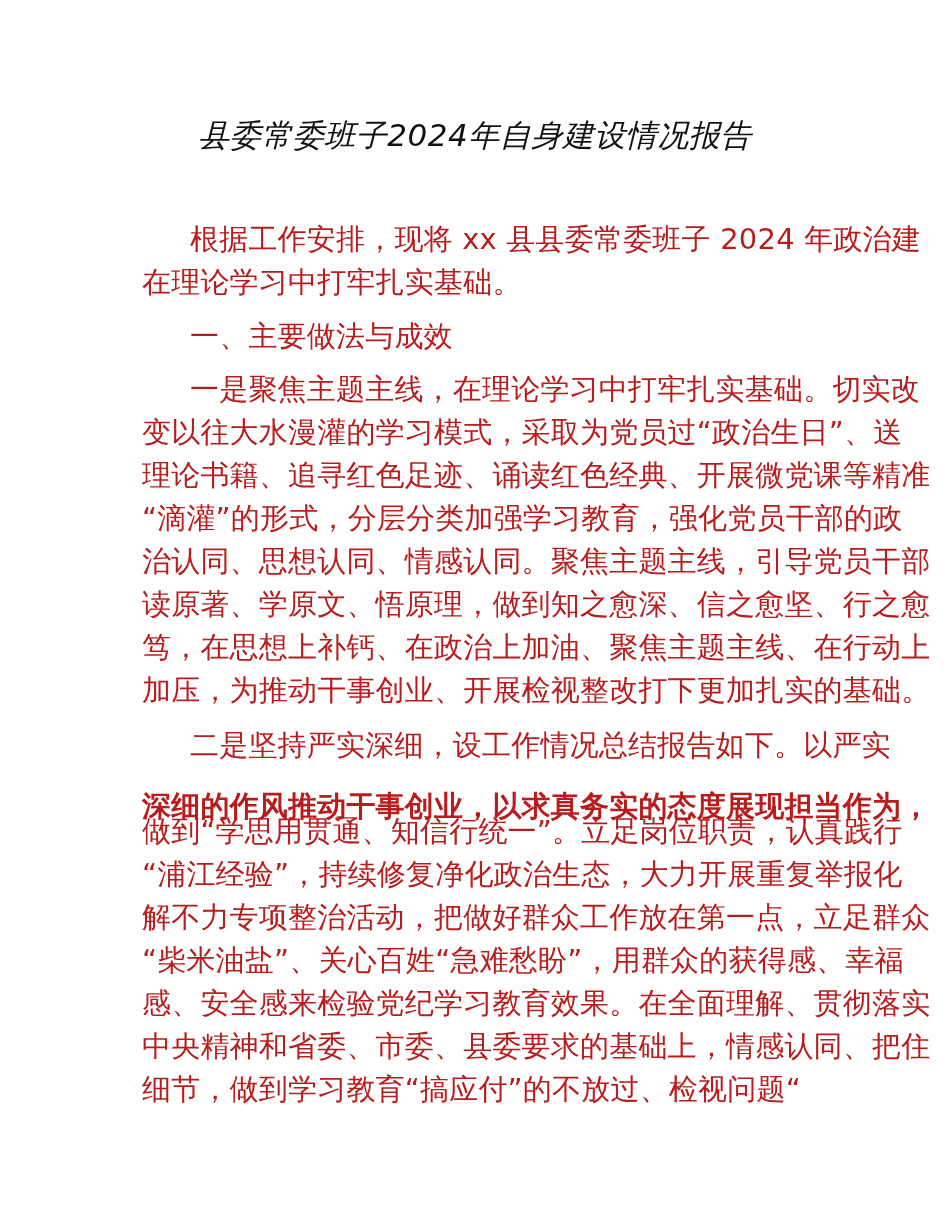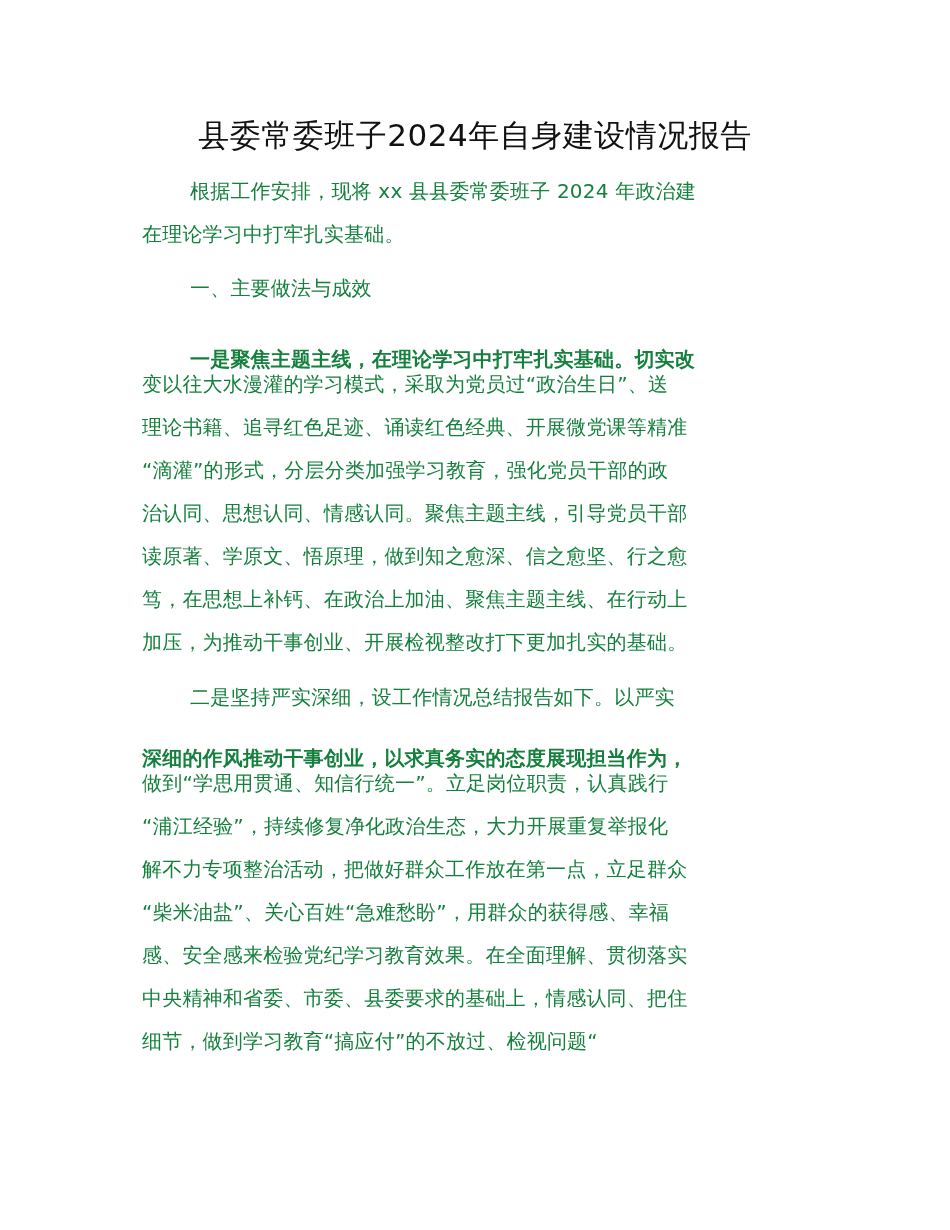--- a/index.html
+++ b/index.html
@@ -27,49 +27,51 @@
       position: absolute;
       left: 0;
       top: 113px;
       width: 950px;
       text-align: center;
       font-size: 31px;
       line-height: 44px;
       letter-spacing: 0.5px;
       color: #111111;
       white-space: nowrap;
+      font-style: italic;
     }
     .line {
       position: absolute;
       left: 142px;
-      font-size: 20px;
+      font-size: 29px;
       line-height: 30px;
       white-space: nowrap;
-      color: #15803d;
+      color: #b91c1c;
       letter-spacing: 0.2px;
+      margin-top: 48px;
     }
     .indent { left: 190px; }
   </style>
 </head>
 <body>
 
 <div class="page">
   <div class="title">县委常委班子2024年自身建设情况报告</div>
 
   <div>
     <div class="line indent" style="top:176px;">根据工作安排，现将 xx 县县委常委班子 2024 年政治建</div>
     <div class="line" style="top:219px;">在理论学习中打牢扎实基础。</div>
   </div>
 
   <div>
     <div class="line indent" style="top:273px;text-align:center;">一、主要做法与成效</div>
   </div>
 
   <div>
-    <div class="line indent" style="top:344px;font-weight:bold;">一是聚焦主题主线，在理论学习中打牢扎实基础。切实改</div>
+    <div class="line indent" style="top:326px;">一是聚焦主题主线，在理论学习中打牢扎实基础。切实改</div>
     <div class="line" style="top:369px;">变以往大水漫灌的学习模式，采取为党员过“政治生日”、送</div>
     <div class="line" style="top:412px;">理论书籍、追寻红色足迹、诵读红色经典、开展微党课等精准</div>
     <div class="line" style="top:455px;">“滴灌”的形式，分层分类加强学习教育，强化党员干部的政</div>
     <div class="line" style="top:498px;">治认同、思想认同、情感认同。聚焦主题主线，引导党员干部</div>
     <div class="line" style="top:541px;">读原著、学原文、悟原理，做到知之愈深、信之愈坚、行之愈</div>
     <div class="line" style="top:584px;">笃，在思想上补钙、在政治上加油、聚焦主题主线、在行动上</div>
     <div class="line" style="top:627px;">加压，为推动干事创业、开展检视整改打下更加扎实的基础。</div>
   </div>
 
   <div>

